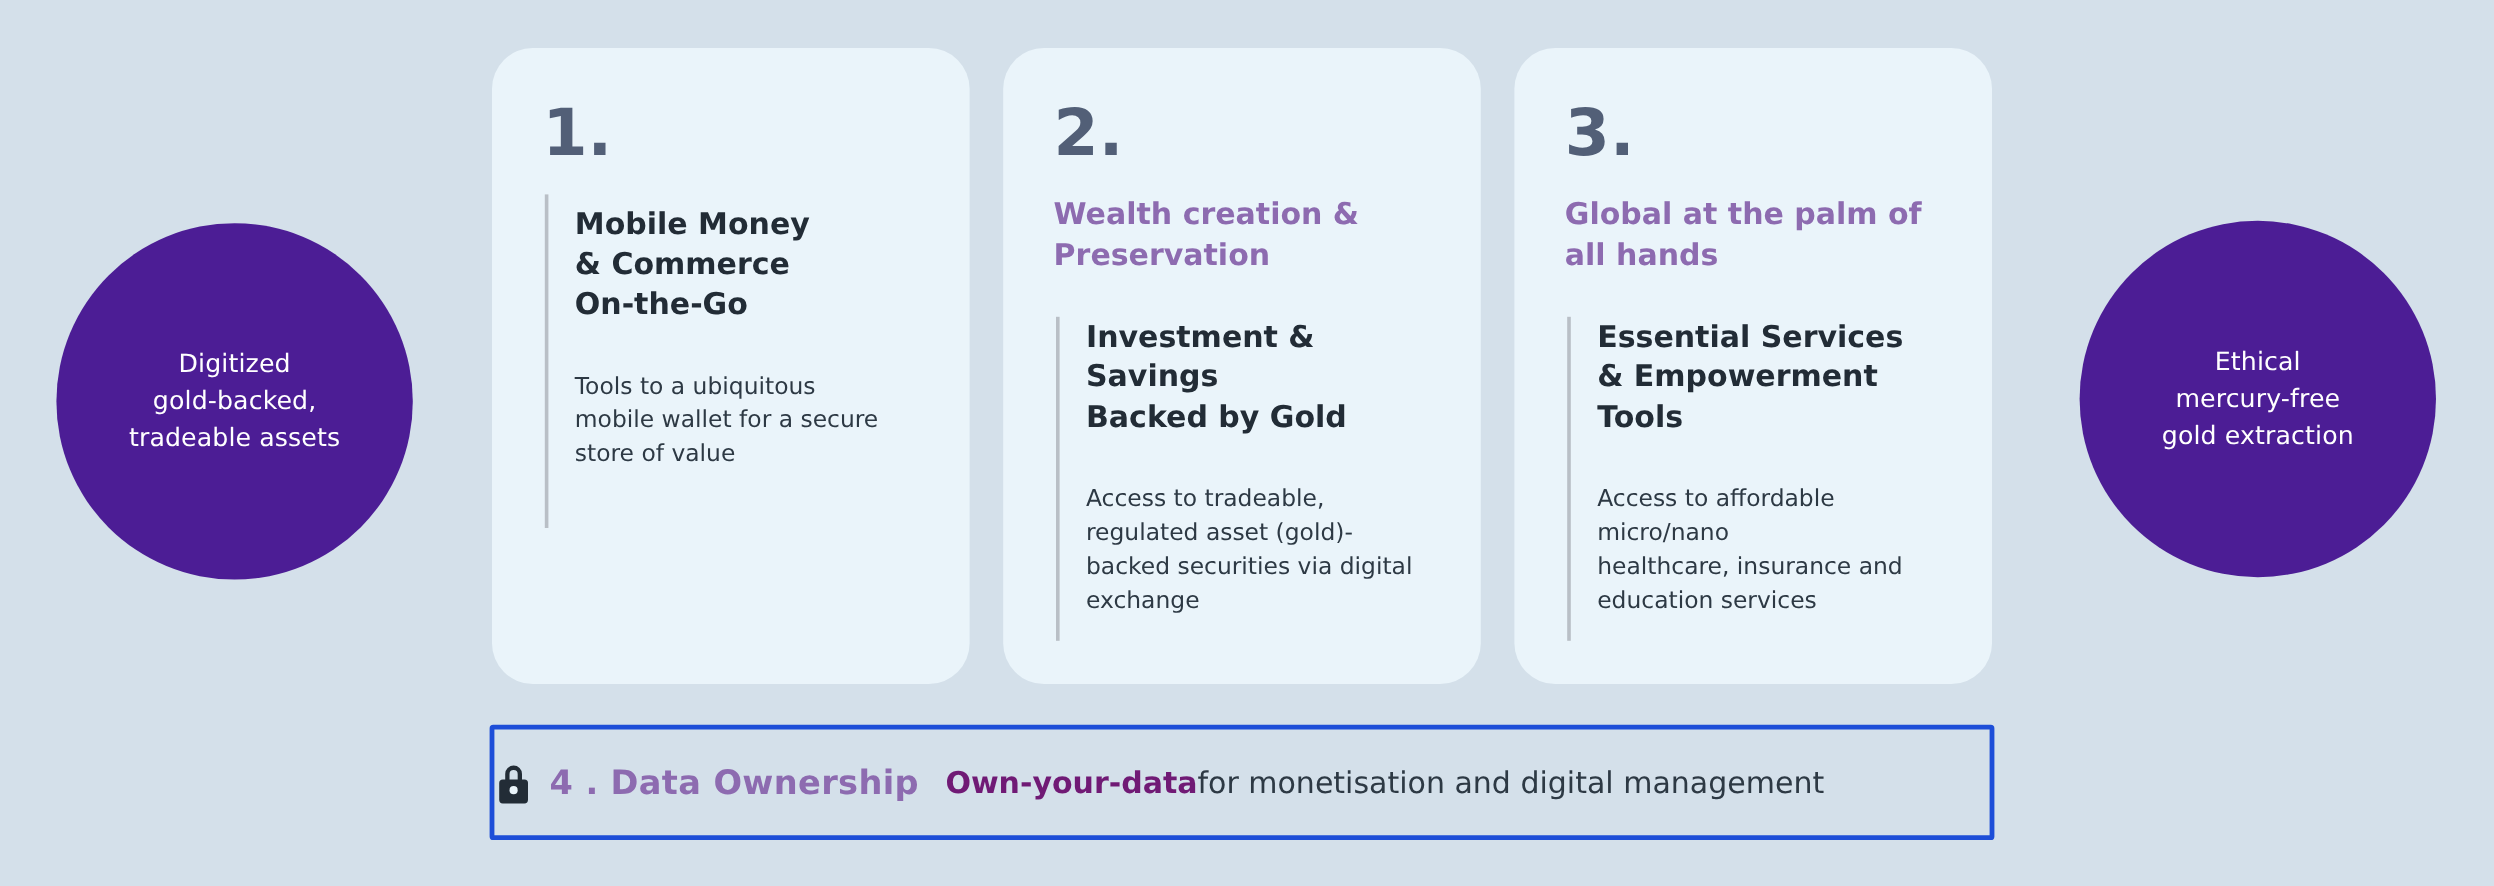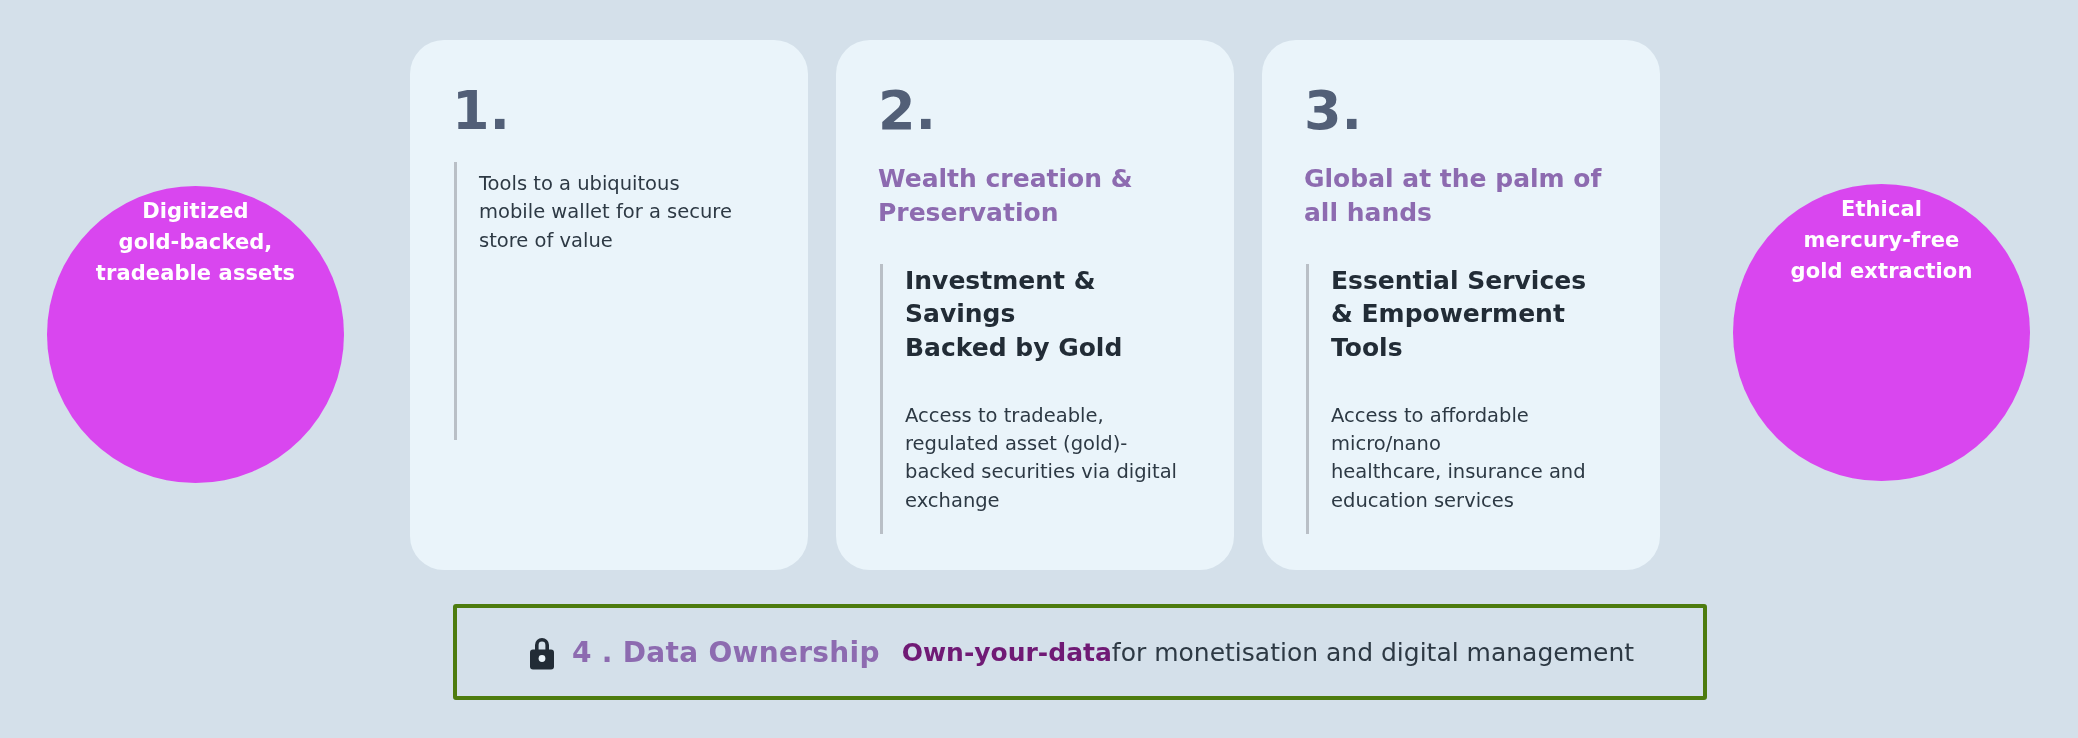--- a/index.html
+++ b/index.html
@@ -19,27 +19,27 @@
     position: absolute;
     left: 0; top: 0;
     width: 2078px;
     height: 738px;
   }
 
   
   .circle {
     position: absolute;
     border-radius: 50%;
-    background: #d946ef;
+    background: #4c1d95;
     display: flex;
-    align-items: flex-start;
+    align-items: center;
     justify-content: center;
     text-align: center;
     color: #ffffff;
-    font-weight: bold;
+    font-weight: normal;
     font-size: 21px;
     line-height: 1.48;
     letter-spacing: .1px;
     box-sizing: border-box;
     padding: 10px;
   }
   #circle-left {
     left: 47px;
     top: 186px;
     width: 297px;
@@ -108,28 +108,27 @@
   #card-2 .card-body { min-height: 270px; }
   #card-3 .card-body { min-height: 270px; }
 
   
   #bottom-bar {
     position: absolute;
     left: 408px;
     top: 604px;
     width: 1254px;
     height: 96px;
-    border: 4px solid #4d7c0f;
+    border: 4px solid #1d4ed8;
     border-radius: 3px;
     box-sizing: border-box;
     display: flex;
     align-items: center;
-    justify-content: center;
+    justify-content: flex-start;
     gap: 0px;
-    margin-left: 45px;
   }
   .lock-icon {
     display: inline-flex;
     align-items: center;
     margin-right: 14px;
     position: relative;
     top: 1px;
   }
   .bar-label {
     font-size: 28px;
@@ -156,20 +155,23 @@
 
   <div class="circle" id="circle-left">
     <span class="circle-text">Digitized
 gold-backed,
 tradeable assets</span>
   </div>
 
   <div class="card" id="card-1">
     <div class="card-number">1.</div>
     <div class="card-body">
+      <div class="body-title">Mobile Money
+&amp; Commerce
+On-the-Go</div>
       <div class="body-text">Tools to a ubiquitous
 mobile wallet for a secure
 store of value</div>
     </div>
   </div>
 
   <div class="card" id="card-2">
     <div class="card-number">2.</div>
     <div class="card-heading">Wealth creation &amp;
 Preservation</div>

